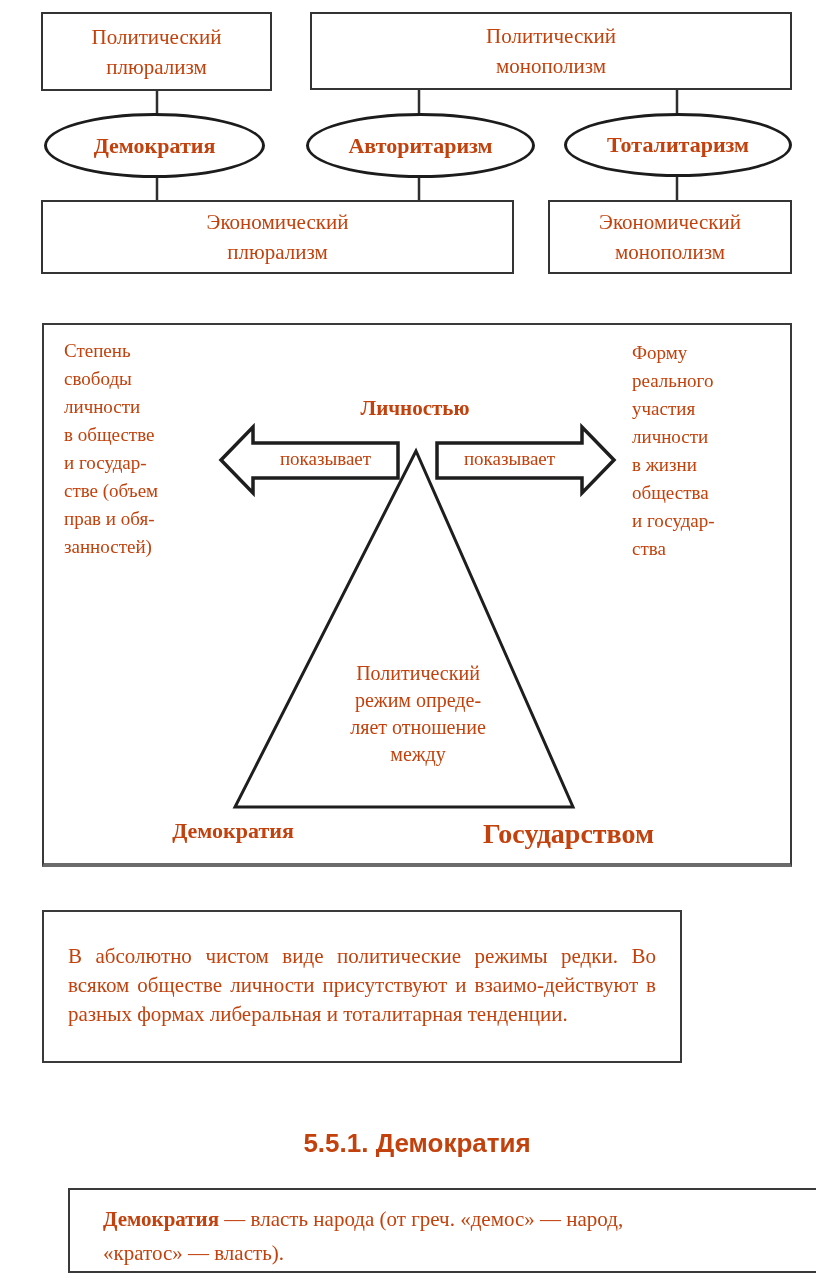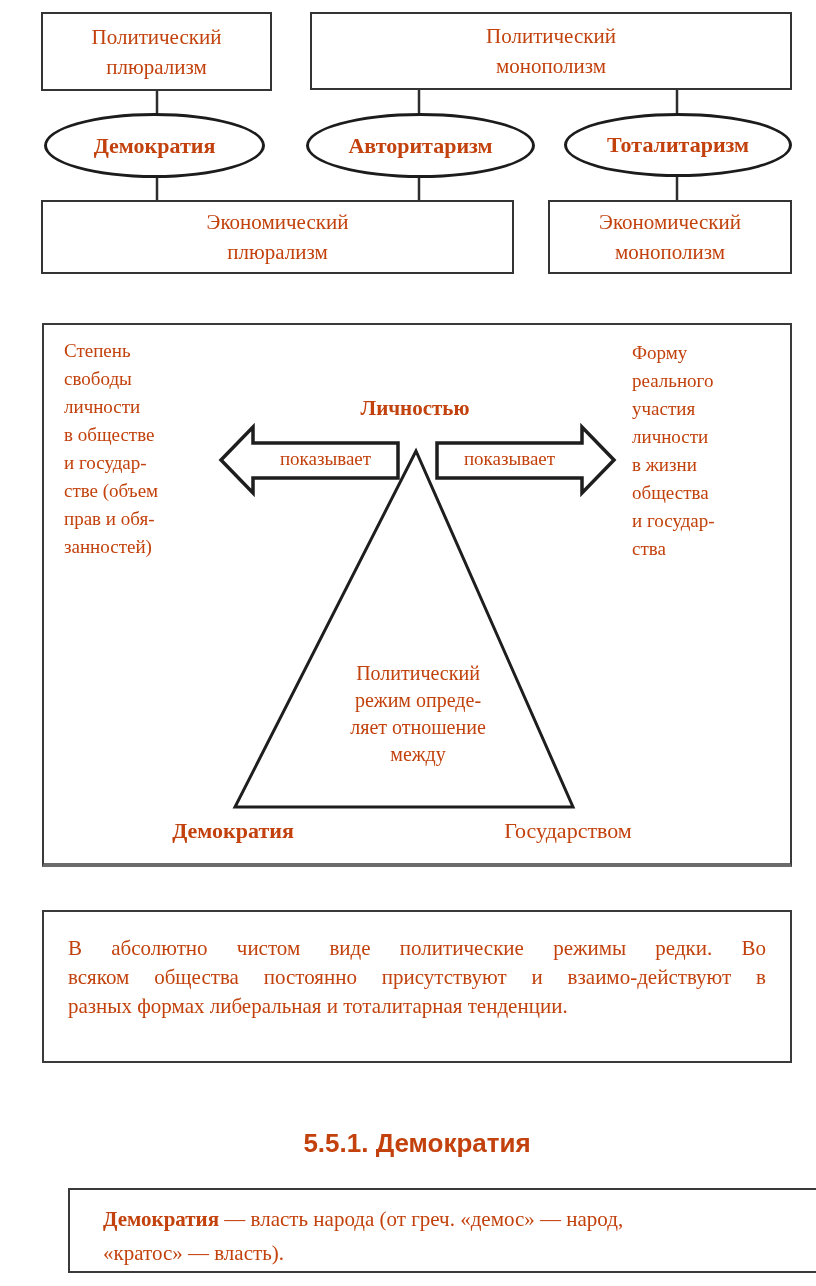--- a/index.html
+++ b/index.html
@@ -25,26 +25,26 @@
   .bold{font-weight:bold;}
   #big-box{
     position:absolute;left:42px;top:323px;width:750px;height:544px;
     border:2px solid #3a3a3a;border-bottom:4px solid #6b6b6b;background:#ffffff;z-index:1;
   }
   #apex-label{left:330px;top:396px;width:170px;font-weight:bold;font-size:21px;text-align:center;}
   #arrow-left-label{left:253px;top:448px;width:145px;text-align:center;font-size:19px;}
   #arrow-right-label{left:437px;top:448px;width:145px;text-align:center;font-size:19px;}
   #triangle-text{left:316px;top:660px;width:204px;text-align:center;font-size:20px;line-height:27px;}
   #base-left-label{left:148px;top:818px;width:170px;text-align:center;font-weight:bold;font-size:22px;}
-  #base-right-label{left:483px;top:818px;width:170px;text-align:center;font-weight:normal;font-size:22px;}
+  #base-right-label{left:483px;top:818px;width:170px;text-align:center;font-weight:bold;font-size:28px;}
   #left-note{left:64px;top:337px;width:140px;}
   #right-note{left:632px;top:339px;width:150px;}
   #note-box{
-    position:absolute;left:42px;top:910px;width:750px;height:153px;
-    border:2px solid #3a3a3a;background:#fff;padding:22px 24px 0 24px;
+    position:absolute;left:42px;top:910px;width:640px;height:153px;
+    border:2px solid #3a3a3a;background:#fff;padding:30px 24px 0 24px;
     font-size:21px;line-height:29px;z-index:1;
   }
   .jline{text-align:justify;text-align-last:justify;}
   #section-heading{
     position:absolute;left:42px;top:1128px;width:750px;text-align:center;
     font-family:"Liberation Sans","DejaVu Sans",sans-serif;font-weight:bold;font-size:26px;z-index:1;
   }
   #definition-box{
     position:absolute;left:40px;top:1188px;width:758px;height:85px;
     border:2px solid #3a3a3a;background:#fff;padding:12px 24px 0 33px;
@@ -132,21 +132,21 @@
     <div>режим опреде-</div>
     <div>ляет отношение</div>
     <div>между</div>
   </div>
 
   <div class="lbl" id="base-left-label">Демократия</div>
   <div class="lbl" id="base-right-label">Государством</div>
 
   <div id="note-box">
     <div class="jline">В абсолютно чистом виде политические режимы редки. Во</div>
-    <div class="jline">всяком общества постоянно присутствуют и взаимо-действуют в</div>
+    <div class="jline">всяком обществе личности присутствуют и взаимо-действуют в</div>
     <div>разных формах либеральная и тоталитарная тенденции.</div>
   </div>
 
   <div id="section-heading">5.5.1. Демократия</div>
 
   <div id="definition-box">
     <span class="bold">Демократия</span><span> — власть народа (от греч. «демос» — народ,</span>
     <span style="display:block;">«кратос» — власть).</span>
   </div>
 

